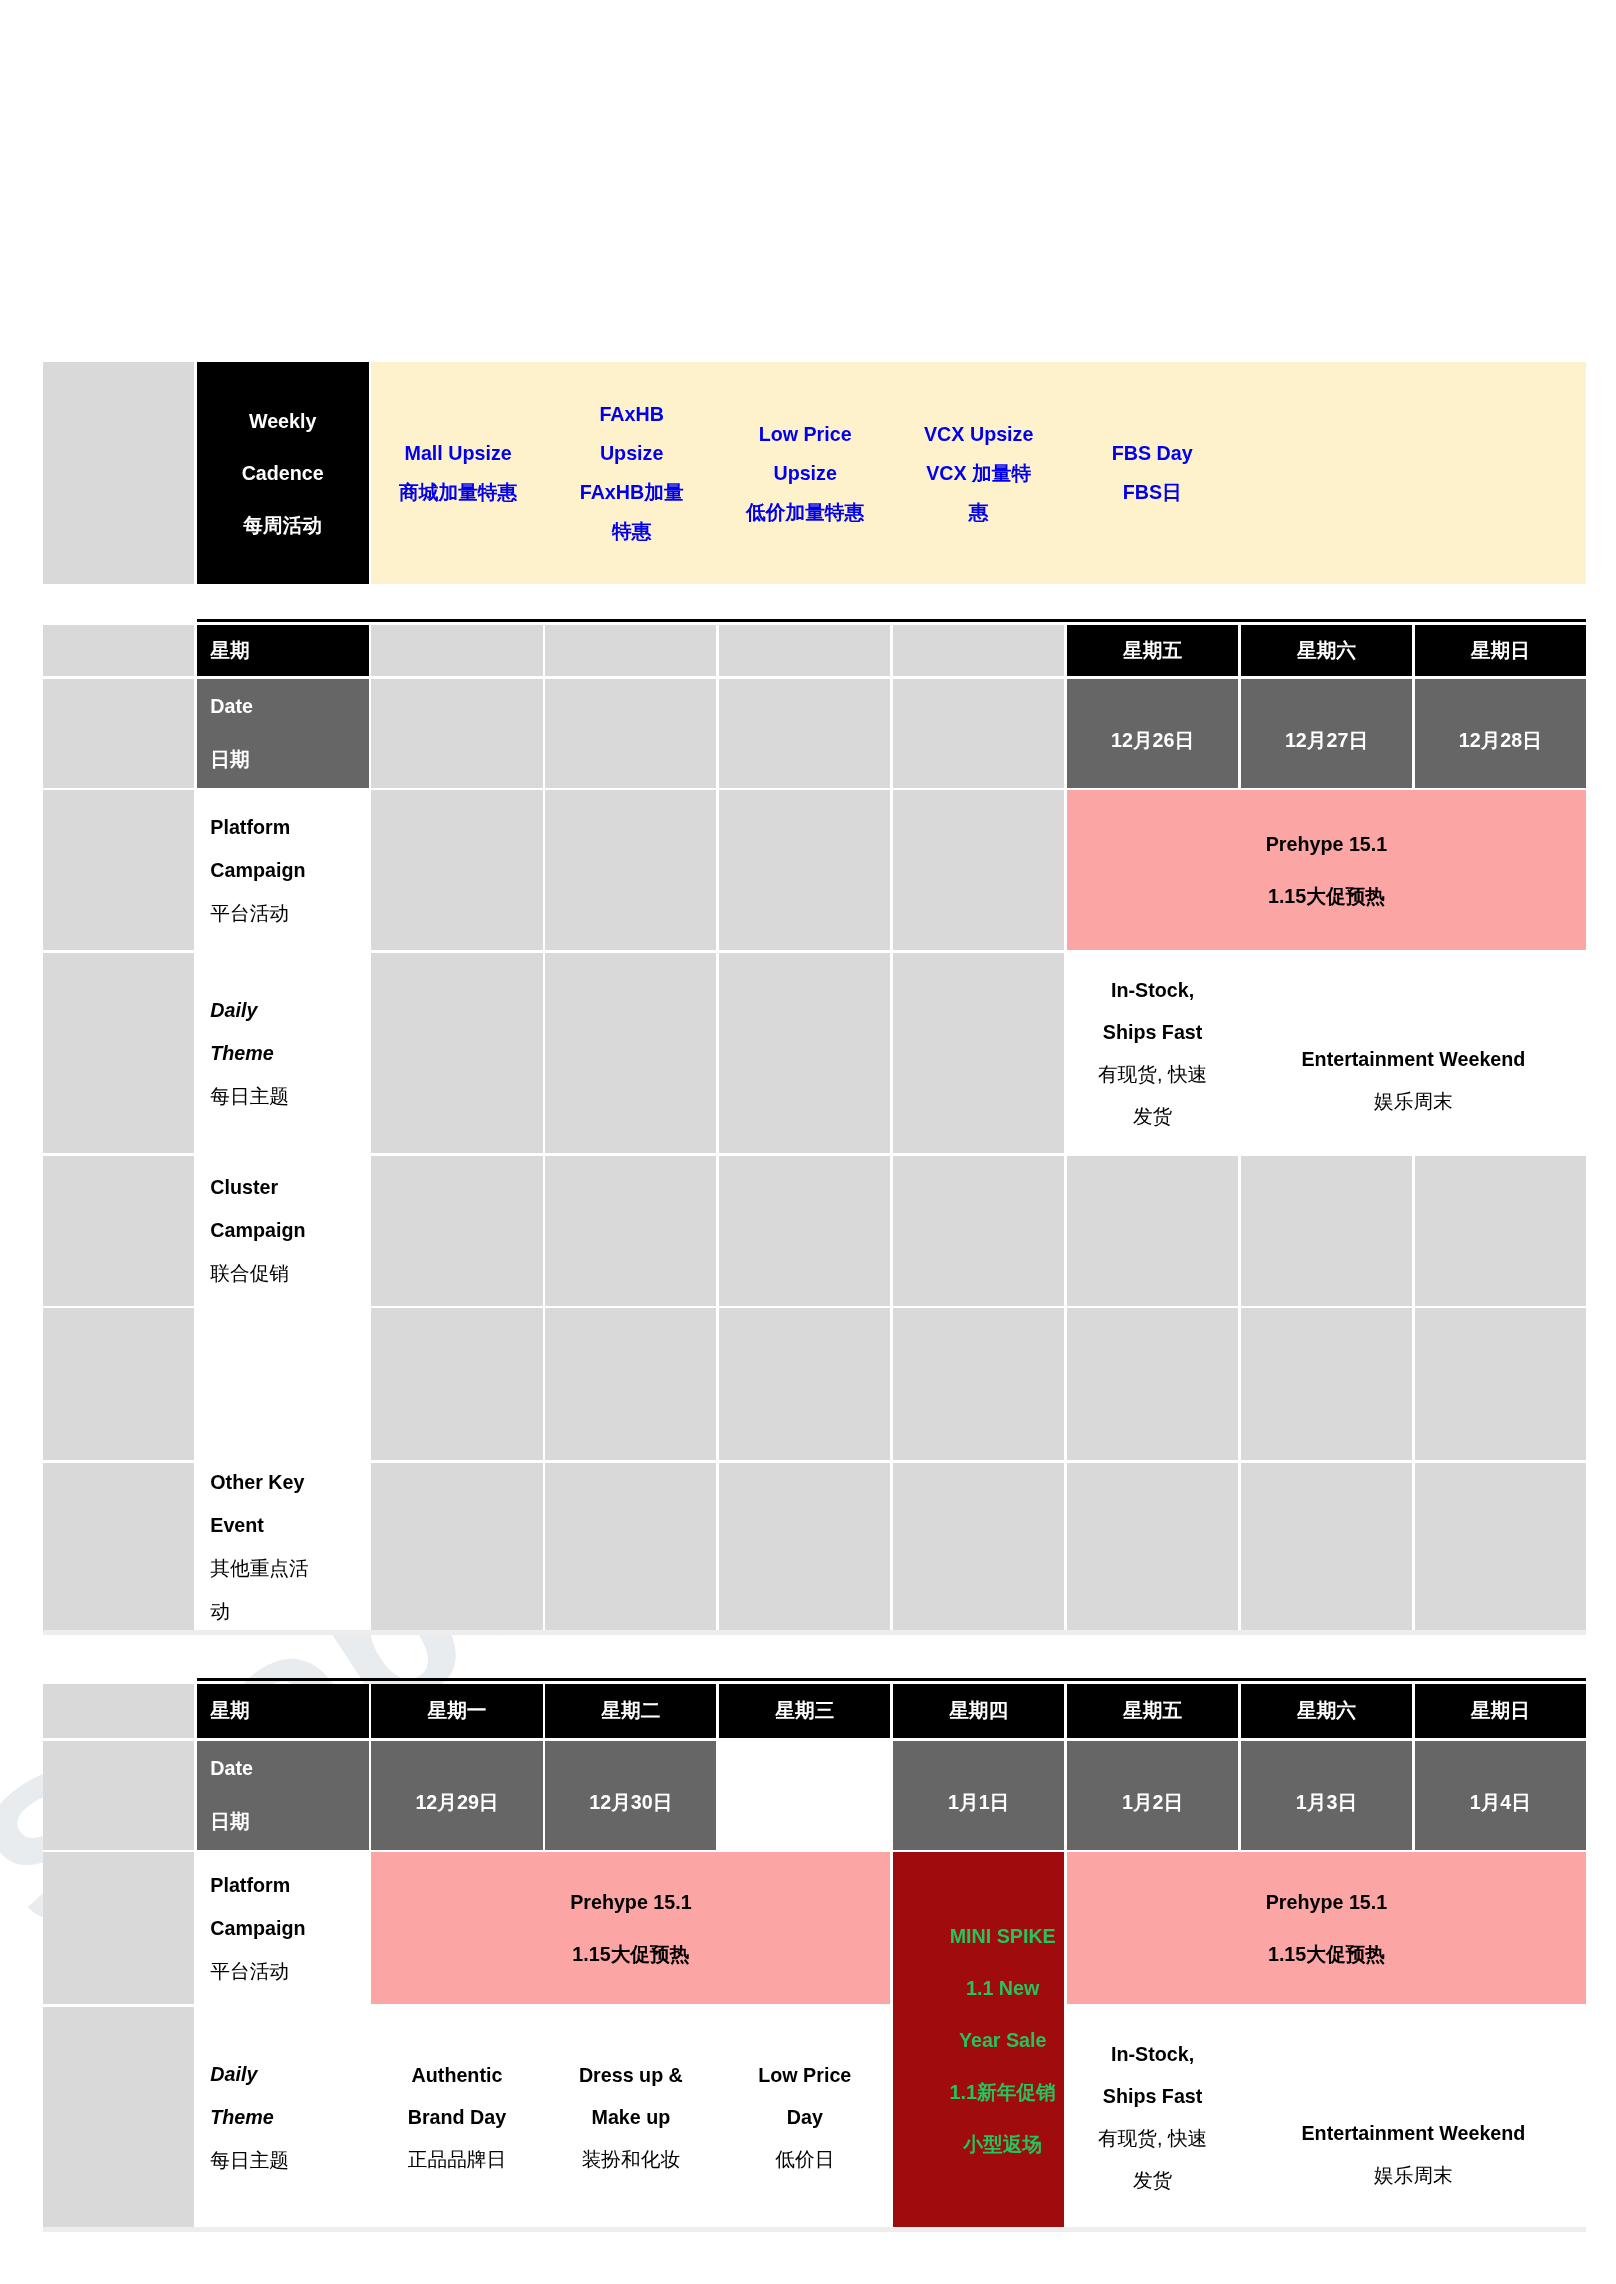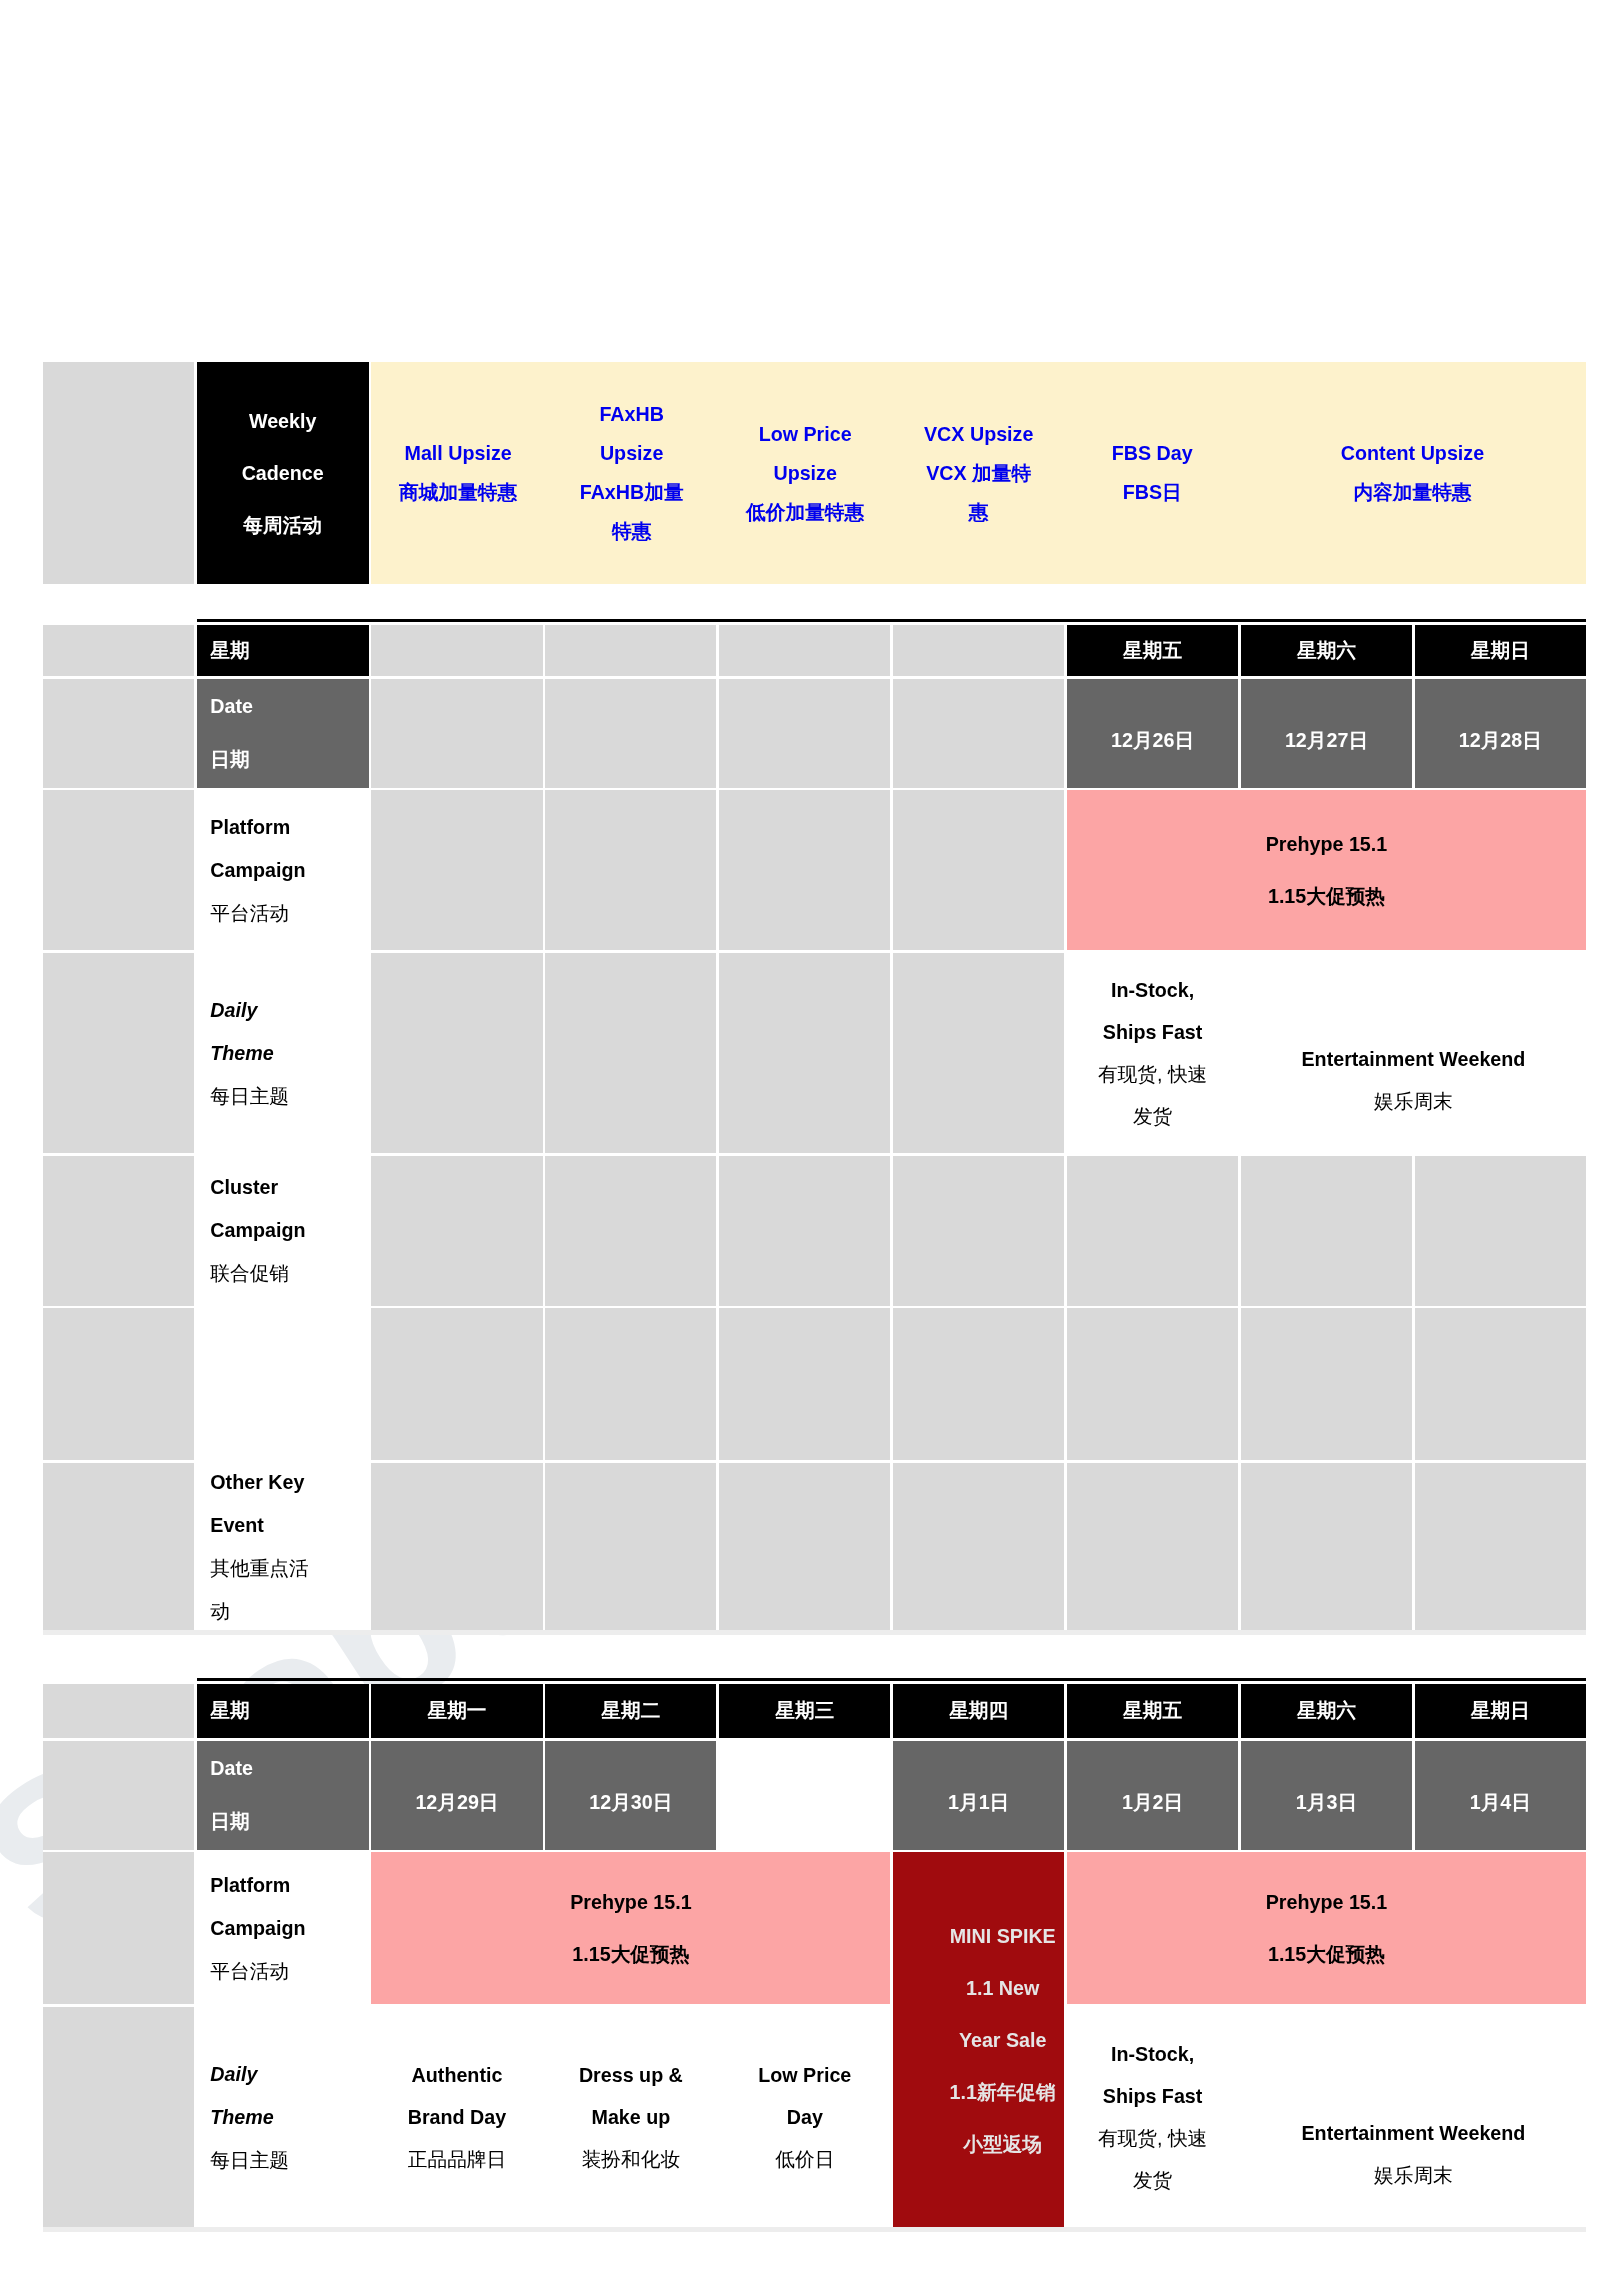--- a/index.html
+++ b/index.html
@@ -22,21 +22,21 @@
   .t2{top:625px;grid-template-rows:51px 109px 160px 200px 150px 152px 167px;border-bottom:5.4px solid #ededed;}
   .t3{top:1684px;grid-template-rows:54px 109px 152px 220px;border-bottom:5.4px solid #ededed;}
   .topline{position:absolute;top:-6.1px;left:154px;right:0;height:3.4px;background:#000;z-index:2;}
 
   .cell{display:flex;flex-direction:column;justify-content:center;
     font-size:19.7px;white-space:pre-line;min-width:0;}
   .gray{background:#d9d9d9;}
   .blackc{background:#000;color:#fff;font-weight:bold;}
   .darkc{background:#666666;color:#fff;font-weight:bold;}
   .pinkc{background:#fca5a5;}
-  .redc{background:#a00b0e;color:#e5e5e5;padding-left:48px;}
+  .redc{background:#a00b0e;color:#22c55e;padding-left:48px;}
   .whitec{background:#fff;}
   .leftc{align-items:flex-start;text-align:left;padding-left:13.6px;}
   .centerc{align-items:center;text-align:center;}
   .wklabel{line-height:1.2;}
   .datelabel{line-height:53px;}
   .datecell{justify-content:flex-end;padding-bottom:34px;align-items:center;text-align:center;}
 
   .lab-en{font-weight:bold;line-height:43px;}
   .lab-zh{font-weight:normal;line-height:43px;}
   .it{font-style:italic;}
@@ -75,22 +75,20 @@
 FAxHB加量
 特惠</div>
       <div class="citem" style="grid-column:3">Low Price
 Upsize
 低价加量特惠</div>
       <div class="citem" style="grid-column:4">VCX Upsize
 VCX 加量特
 惠</div>
       <div class="citem" style="grid-column:5">FBS Day
 FBS日</div>
-      <div class="citem" style="grid-column:6 / span 2">Content Upsize
-内容加量特惠</div>
     </div>
   </section>
 
   <section class="tbl t2">
     <div class="topline"></div>
 
     <div class="cell gray" style="grid-column:1;grid-row:1"></div>
     <div class="cell blackc leftc wklabel" style="grid-column:2;grid-row:1">星期</div>
     <div class="cell gray" style="grid-column:3;grid-row:1"></div>
     <div class="cell gray" style="grid-column:4;grid-row:1"></div>

